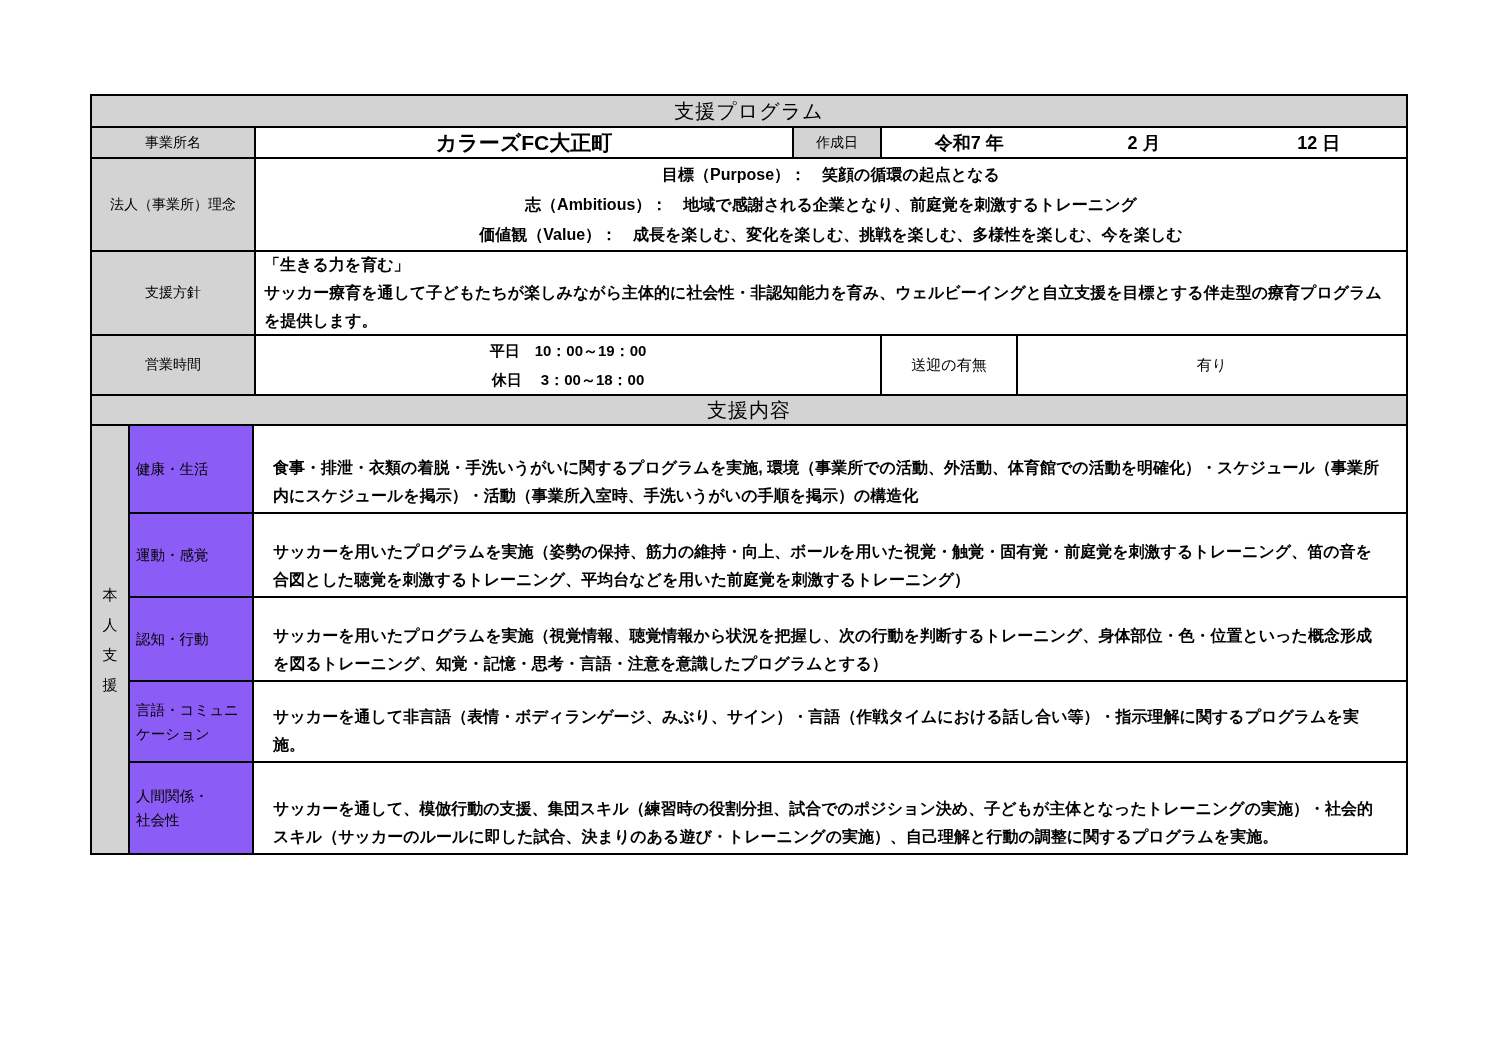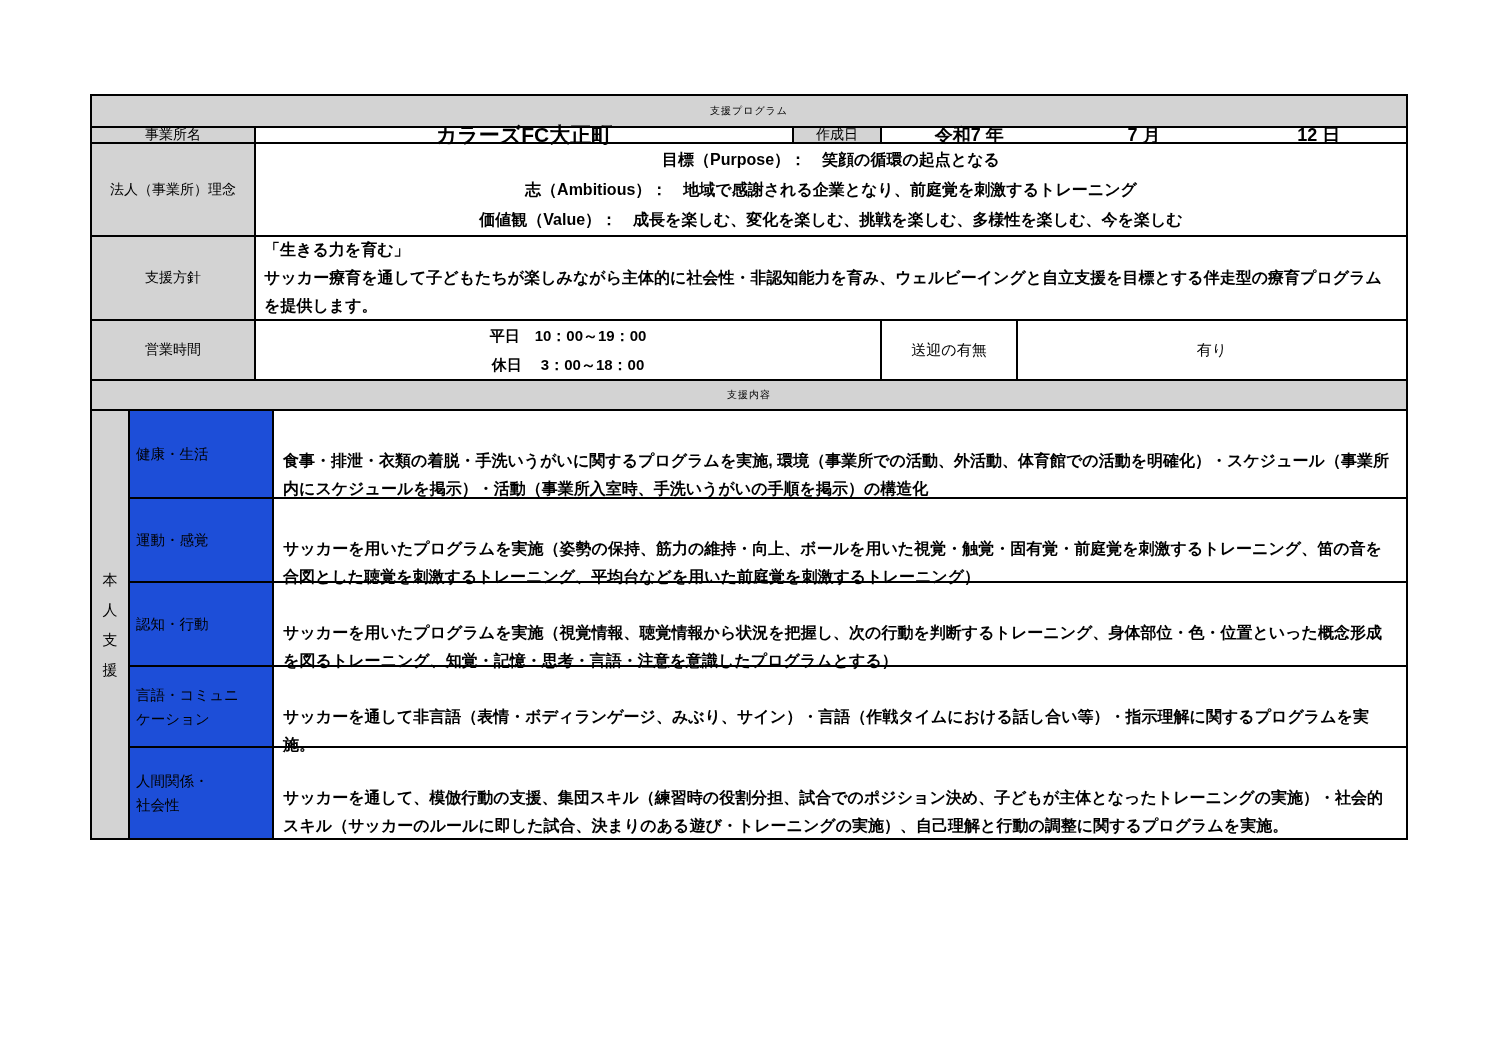--- a/index.html
+++ b/index.html
@@ -7,27 +7,27 @@
   .page{position:relative;width:1497px;height:1058px;background:#ffffff;overflow:hidden;}
   .sheet{position:absolute;left:90px;top:94px;width:1314px;border:2px solid #000;background:#fff;}
   .row{display:flex;box-sizing:border-box;border-top:2px solid #000;}
   .row:first-child{border-top:none;}
   .cell{box-sizing:border-box;display:flex;align-items:center;}
   .cell + .cell{border-left:2px solid #000;}
   .gray{background:#d3d3d3;}
   .label{font-size:14px;font-weight:normal;}
   
   .r-title{height:30px;}
-  .r-office{height:16px;}
+  .r-office{height:31px;}
   .r-philosophy{height:93px;}
   .r-policy{height:84px;}
   .r-hours{height:60px;}
   .r-section{height:30px;}
   
-  .bar{justify-content:center;font-size:10px;letter-spacing:1px;}
+  .bar{justify-content:center;font-size:20px;letter-spacing:1px;}
   .bar-inner{width:100%;text-align:center;}
   
   .c-label{width:162px;justify-content:center;}
   .c-officename{width:538px;justify-content:center;font-size:21px;font-weight:bold;}
   .c-created{width:88px;justify-content:center;}
   .c-dates{flex:1;display:flex;padding:0;}
   .date-part{flex:1;text-align:center;font-size:18px;font-weight:bold;}
   
   .c-multiline{flex:1;padding:2px 8px;font-size:16px;font-weight:bold;
                display:flex;flex-direction:column;justify-content:center;}
@@ -41,44 +41,44 @@
   .c-pickup-value{flex:1;justify-content:center;font-size:15px;}
   
   .support-area{display:flex;box-sizing:border-box;border-top:2px solid #000;}
   .vlabel-cell{width:38px;background:#d3d3d3;display:flex;align-items:center;
                justify-content:center;border-right:2px solid #000;box-sizing:border-box;}
   .vlabel{width:16px;word-break:break-all;line-height:30px;text-align:center;
           font-size:15px;letter-spacing:0;}
   .support-rows{flex:1;display:flex;flex-direction:column;}
   .srow{display:flex;box-sizing:border-box;border-top:2px solid #000;}
   .srow:first-child{border-top:none;}
-  .c-category{width:144px;background:#1d4ed8;padding:2px 6px;align-items:center;
+  .c-category{width:124px;background:#8b5cf6;padding:2px 6px;align-items:center;
               font-size:14.5px;border-right:2px solid #000;box-sizing:border-box;
               white-space:pre-line;line-height:24px;display:flex;}
-  .c-content{flex:1;padding:2px 9px;display:flex;align-items:flex-start;margin-top:34px;}
+  .c-content{flex:1;padding:2px 19px;display:flex;align-items:flex-end;margin-top:34px;}
   .para{font-size:16px;font-weight:bold;line-height:28px;}
   .h-86{height:86px;} .h-84{height:84px;} .h-81{height:81px;} .h-92{height:92px;}
 </style>
 </head>
 <body>
 
 <div class="page">
   <div class="sheet">
 
     <div class="row r-title gray bar cell" style="display:flex;">
       <div class="bar-inner">支援プログラム</div>
     </div>
 
     <div class="row r-office">
       <div class="cell gray c-label label">事業所名</div>
       <div class="cell c-officename">カラーズFC大正町</div>
       <div class="cell gray c-created label">作成日</div>
       <div class="cell c-dates">
         <div class="date-part">令和7 年</div>
-        <div class="date-part">7 月</div>
+        <div class="date-part">2 月</div>
         <div class="date-part">12 日</div>
       </div>
     </div>
 
     <div class="row r-philosophy">
       <div class="cell gray c-label label">法人（事業所）理念</div>
       <div class="cell c-multiline">
         <div class="line">目標（Purpose）：　笑顔の循環の起点となる</div>
         <div class="line">志（Ambitious）：　地域で感謝される企業となり、前庭覚を刺激するトレーニング</div>
         <div class="line">価値観（Value）：　成長を楽しむ、変化を楽しむ、挑戦を楽しむ、多様性を楽しむ、今を楽しむ</div>

